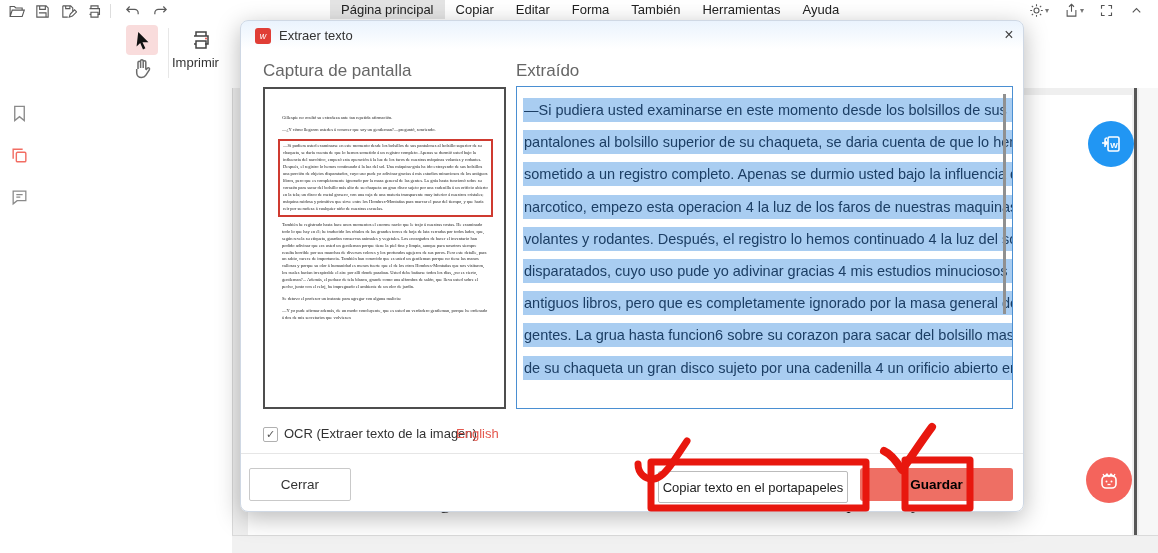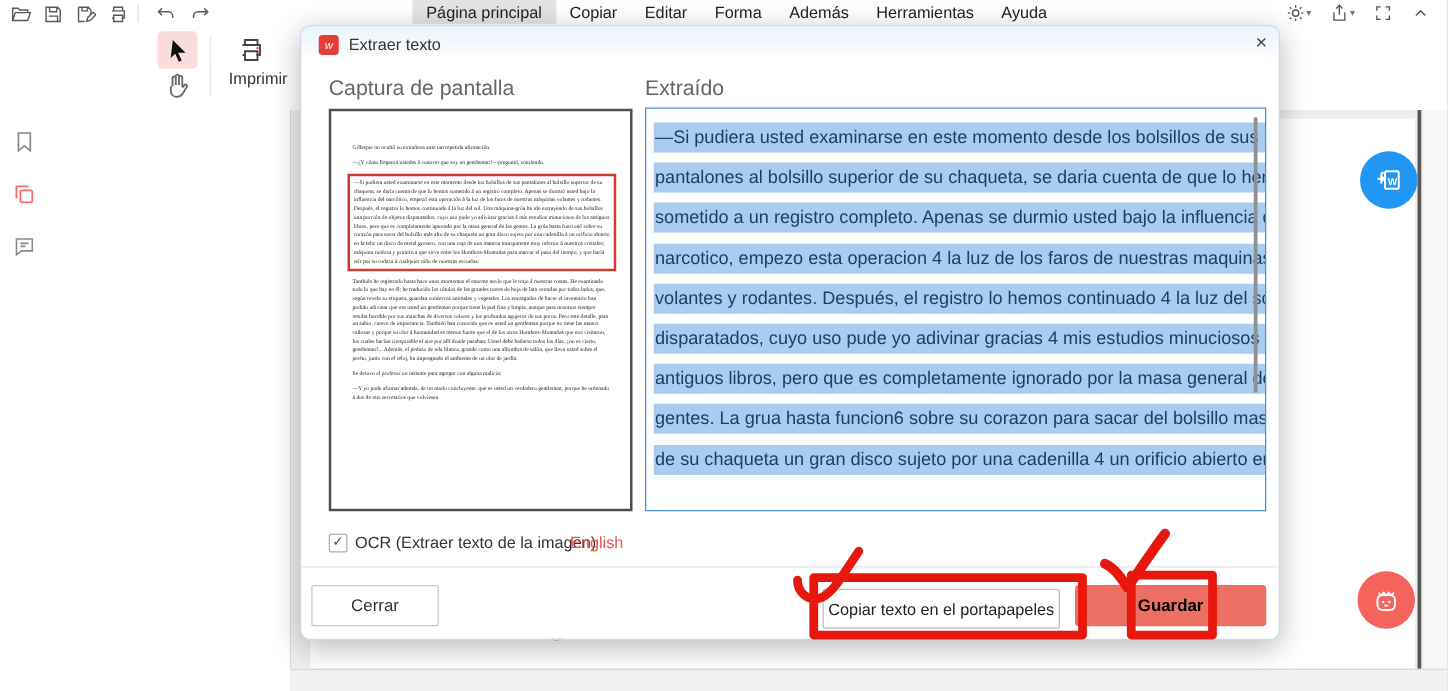--- a/index.html
+++ b/index.html
@@ -14,21 +14,21 @@
   .qdivider{left:110px;top:4px;width:1px;height:14px;background:#ddd;}
   .menu-tabs{left:330px;top:0;height:19px;display:flex;align-items:center;z-index:2;justify-content:space-between;}
   .menu-tab{padding:2px 11px;font-size:13px;color:#222;white-space:nowrap;cursor:default;}
   .menu-tab.active{background:#e4e4e4;}
   .topright{right:14px;top:3px;display:flex;gap:15px;align-items:center;color:#555;z-index:2;}
   .caret{font-size:8px;color:#777;margin-left:1px;}
   .tool-cursor{left:126px;top:25px;width:32px;height:30px;background:#f9dcdc;border-radius:4px;
     display:flex;align-items:center;justify-content:center;}
   .tool-hand{left:131px;top:57px;width:24px;height:24px;color:#6b6b6b;}
   .tool-divider{left:168px;top:28px;width:1px;height:50px;background:#e7e7e7;}
-  .tool-print{left:172px;top:28px;width:58px;text-align:right;color:#444;}
+  .tool-print{left:172px;top:28px;width:58px;text-align:left;color:#444;}
   .tool-print .lbl{font-size:13px;color:#333;margin-top:3px;}
 
   
   .lstrip-icon{left:10px;width:19px;height:19px;color:#8a8a8a;}
 
   
   .sidebar{left:38px;top:88px;width:194px;height:465px;background:#fff;border-right:1px solid #d9d9d9;z-index:1;}
   .sb-title{left:62px;top:101px;font-size:14px;color:#333;}
   .sb-close{left:197px;top:99px;font-size:16px;color:#777;line-height:16px;}
   .sb-line1{left:38px;top:124px;width:194px;height:1px;background:#ececec;}
@@ -138,21 +138,21 @@
       <svg viewBox="0 0 24 24" fill="none" stroke="currentColor" stroke-width="1.7">
           <path d="M16 5l4 4-4 4M20 9H9a5 5 0 00-5 5v2"></path>
         </svg>
     </div>
 
     <div class="abs menu-tabs">
       <div class="menu-tab active">Página principal</div>
       <div class="menu-tab">Copiar</div>
       <div class="menu-tab">Editar</div>
       <div class="menu-tab">Forma</div>
-      <div class="menu-tab">Además</div>
+      <div class="menu-tab">También</div>
       <div class="menu-tab">Herramientas</div>
       <div class="menu-tab">Ayuda</div>
     </div>
 
     <div class="abs topright">
       <div style="display:flex;align-items:center">
         <svg width="15" height="15" viewBox="0 0 24 24" fill="none" stroke="currentColor" stroke-width="1.7">
             <circle cx="12" cy="12" r="4"></circle>
             <path d="M12 2v3M12 19v3M2 12h3M19 12h3M4.5 4.5l2 2M17.5 17.5l2 2M19.5 4.5l-2 2M6.5 17.5l-2 2"></path>
           </svg>

